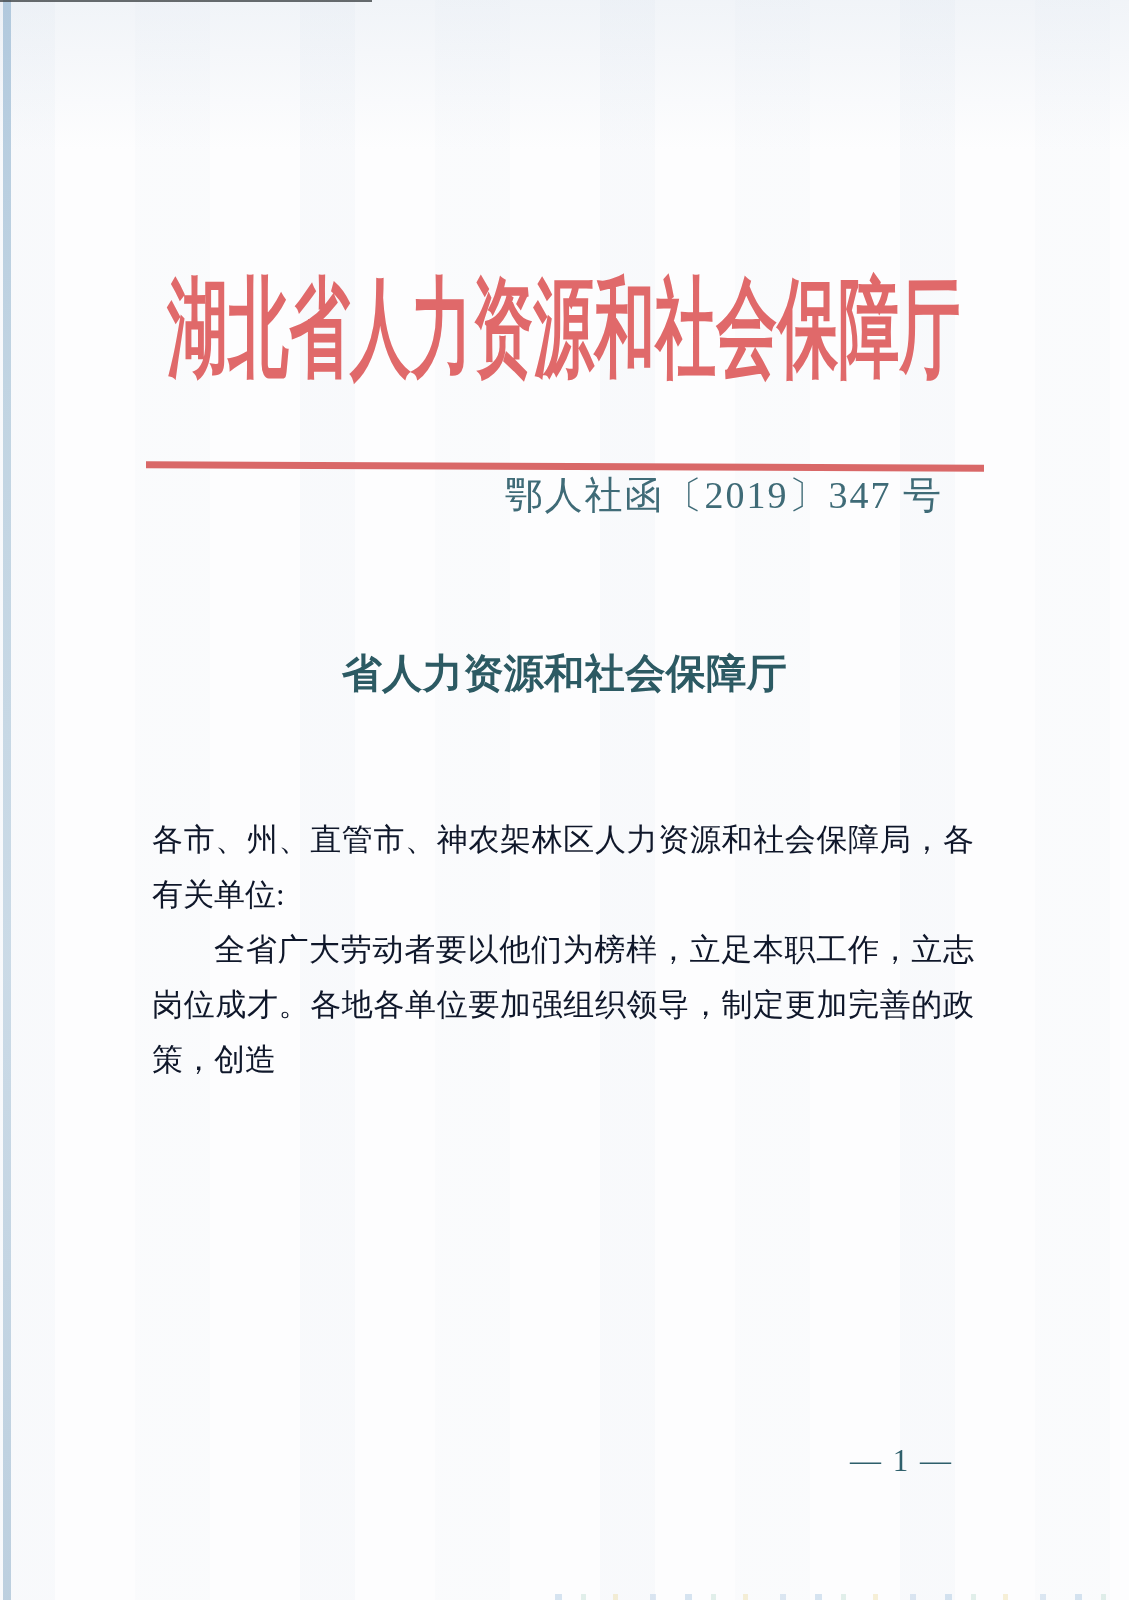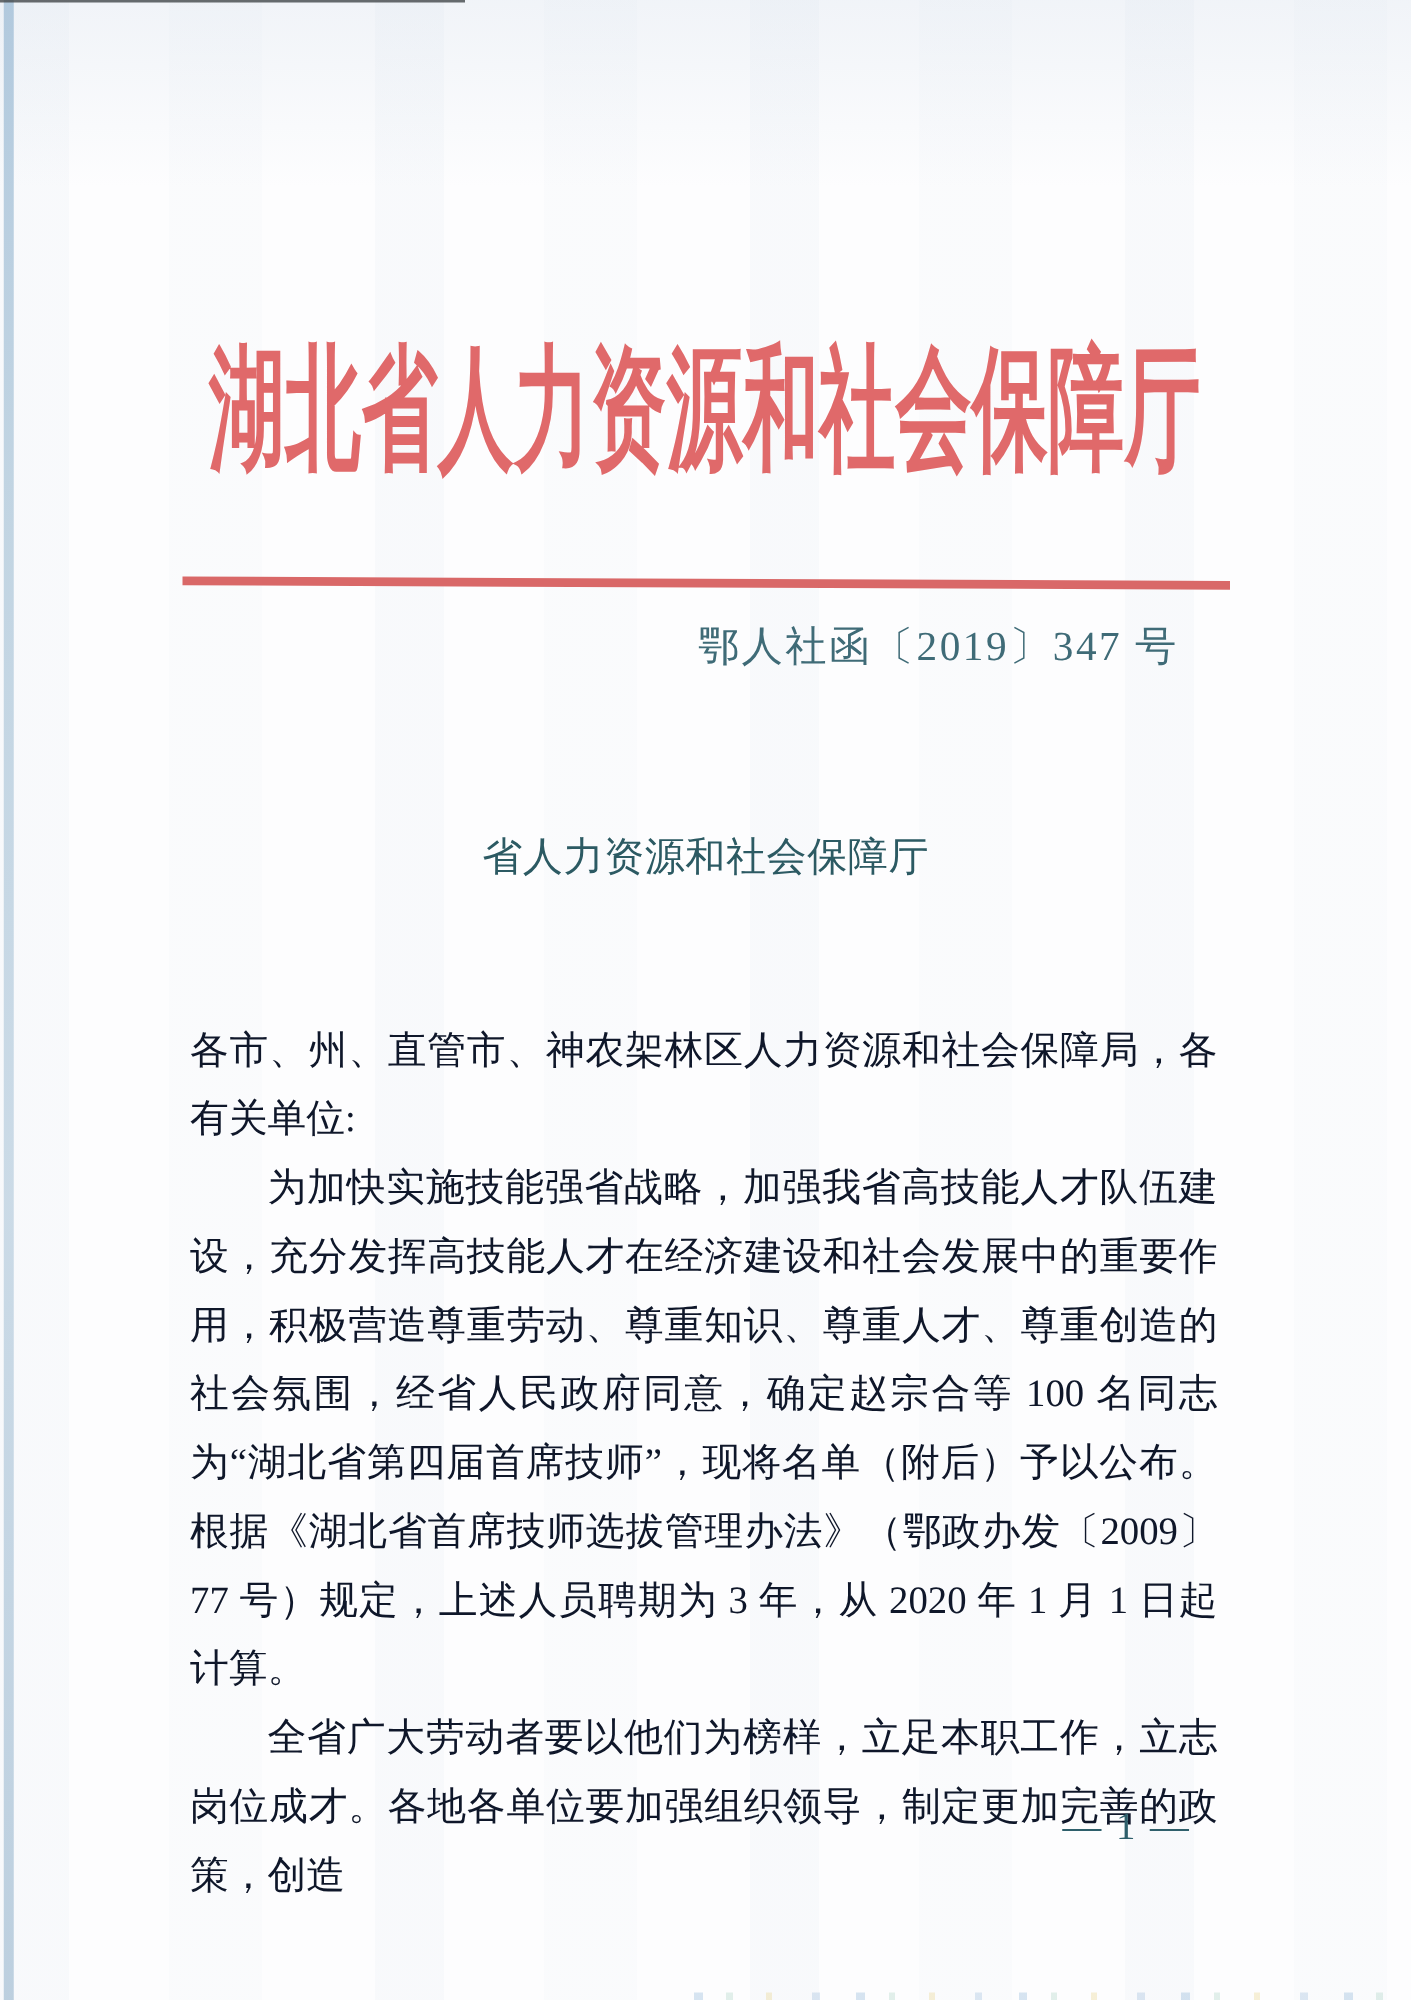--- a/index.html
+++ b/index.html
@@ -76,40 +76,39 @@
     left: 146px;
     top: 463px;
     width: 838px;
     height: 7px;
     background: #d96868;
     transform: rotate(0.25deg);
   }
 
   .doc-number {
     position: absolute;
-    top: 495px;
+    top: 470px;
     right: 186px;
-    font-size: 33px;
+    font-size: 38px;
     letter-spacing: 2px;
     color: #3f6b77;
   }
 
   .notice-title {
     position: absolute;
     left: 0; right: 0;
     top: 646px;
     text-align: center;
     color: #2c5a63;
   }
   .notice-title .t-line {
-    font-size: 32px;
-    font-weight: 400;
+    font-size: 40px;
+    font-weight: 700;
     line-height: 56px;
     letter-spacing: 0.5px;
-    margin-top: 11px;
   }
 
   .doc-body {
     position: absolute;
     left: 152px;
     top: 812px;
     width: 822px;
     font-size: 31px;
     line-height: 55px;
     text-align: justify;
@@ -142,21 +141,20 @@
   <div class="red-rule"></div>
 
   <div class="doc-number">鄂人社函〔2019〕347 号</div>
 
   <div class="notice-title">
     <div class="t-line">省人力资源和社会保障厅</div>
   </div>
 
   <div class="doc-body">
     <p>各市、州、直管市、神农架林区人力资源和社会保障局，各有关单位:</p>
-    <p class="indent">为加快实施技能强省战略，加强我省高技能人才队伍建设，充分发挥高技能人才在经济建设和社会发展中的重要作用，积极营造尊重劳动、尊重知识、尊重人才、尊重创造的社会氛围，经省人民政府同意，确定赵宗合等 100 名同志为“湖北省第四届首席技师”，现将名单（附后）予以公布。根据《湖北省首席技师选拔管理办法》（鄂政办发〔2009〕77 号）规定，上述人员聘期为 3 年，从 2020 年 1 月 1 日起计算。</p>
     <p class="indent">全省广大劳动者要以他们为榜样，立足本职工作，立志岗位成才。各地各单位要加强组织领导，制定更加完善的政策，创造</p>
   </div>
 
   <div class="page-number">— 1 —</div>
 
   <div class="bottom-speckles"></div>
 
 </div>
 
 </body></html>

